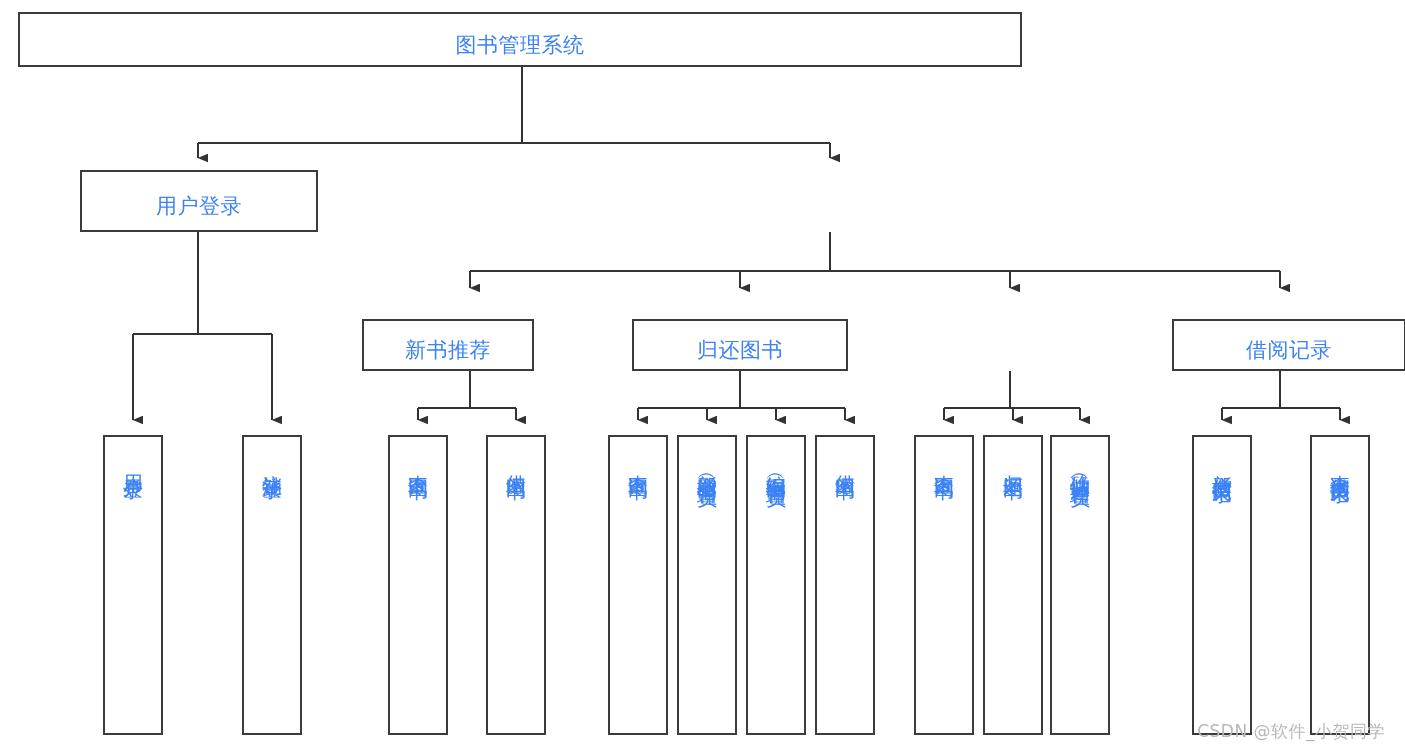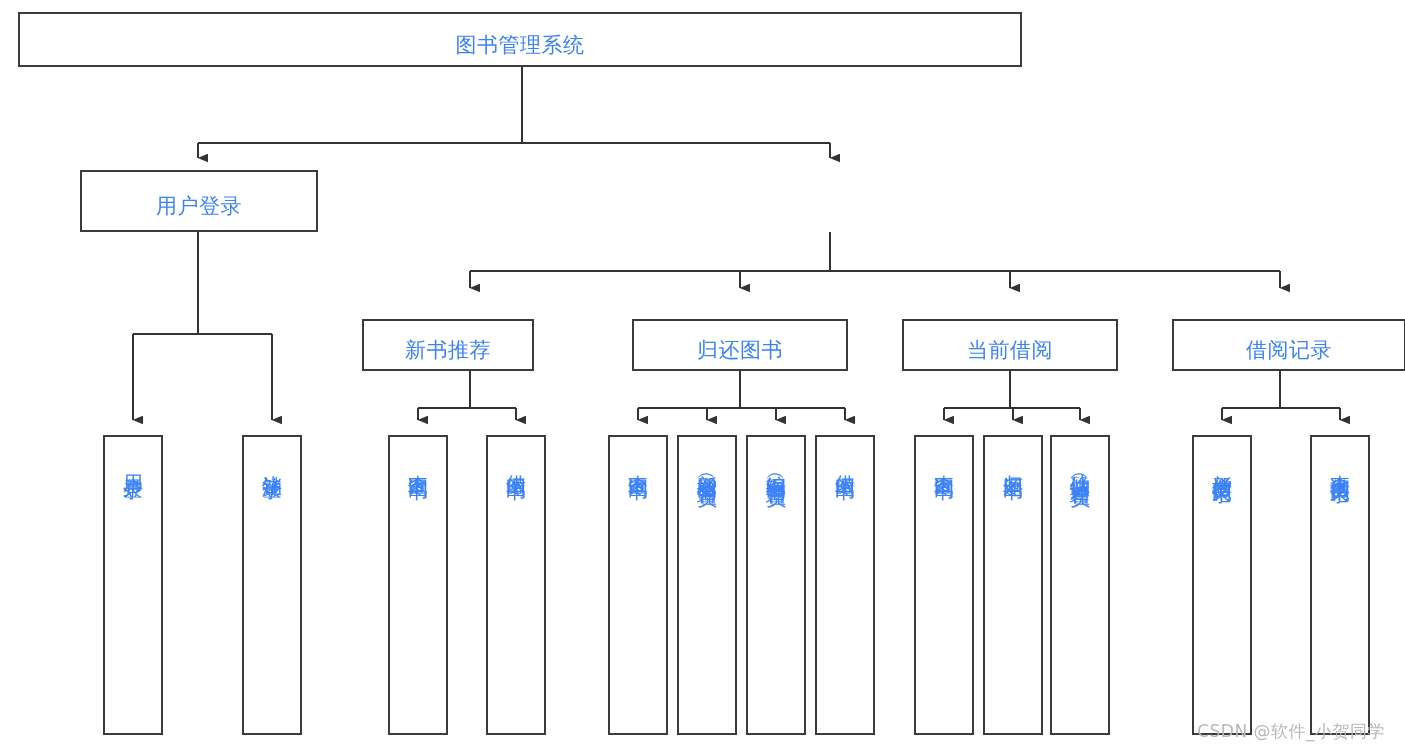--- a/index.html
+++ b/index.html
@@ -138,23 +138,20 @@
 
 
   <div class="node horiz" style="left:362px; top:319px; width:172px; height:52px;">
     <span class="label">新书推荐</span>
   </div>
 
   <div class="node horiz" style="left:632px; top:319px; width:216px; height:52px;">
     <span class="label">归还图书</span>
   </div>
 
-  <div class="node horiz" style="left:902px; top:319px; width:216px; height:52px;">
-    <span class="label">当前借阅</span>
-  </div>
 
   <div class="node horiz" style="left:1172px; top:319px; width:234px; height:52px;">
     <span class="label">借阅记录</span>
   </div>
 
   <div class="node vert" style="left:103px; top:435px; width:60px; height:300px;">
     <span class="label">用户登录</span>
   </div>
 
   <div class="node vert" style="left:242px; top:435px; width:60px; height:300px;">

